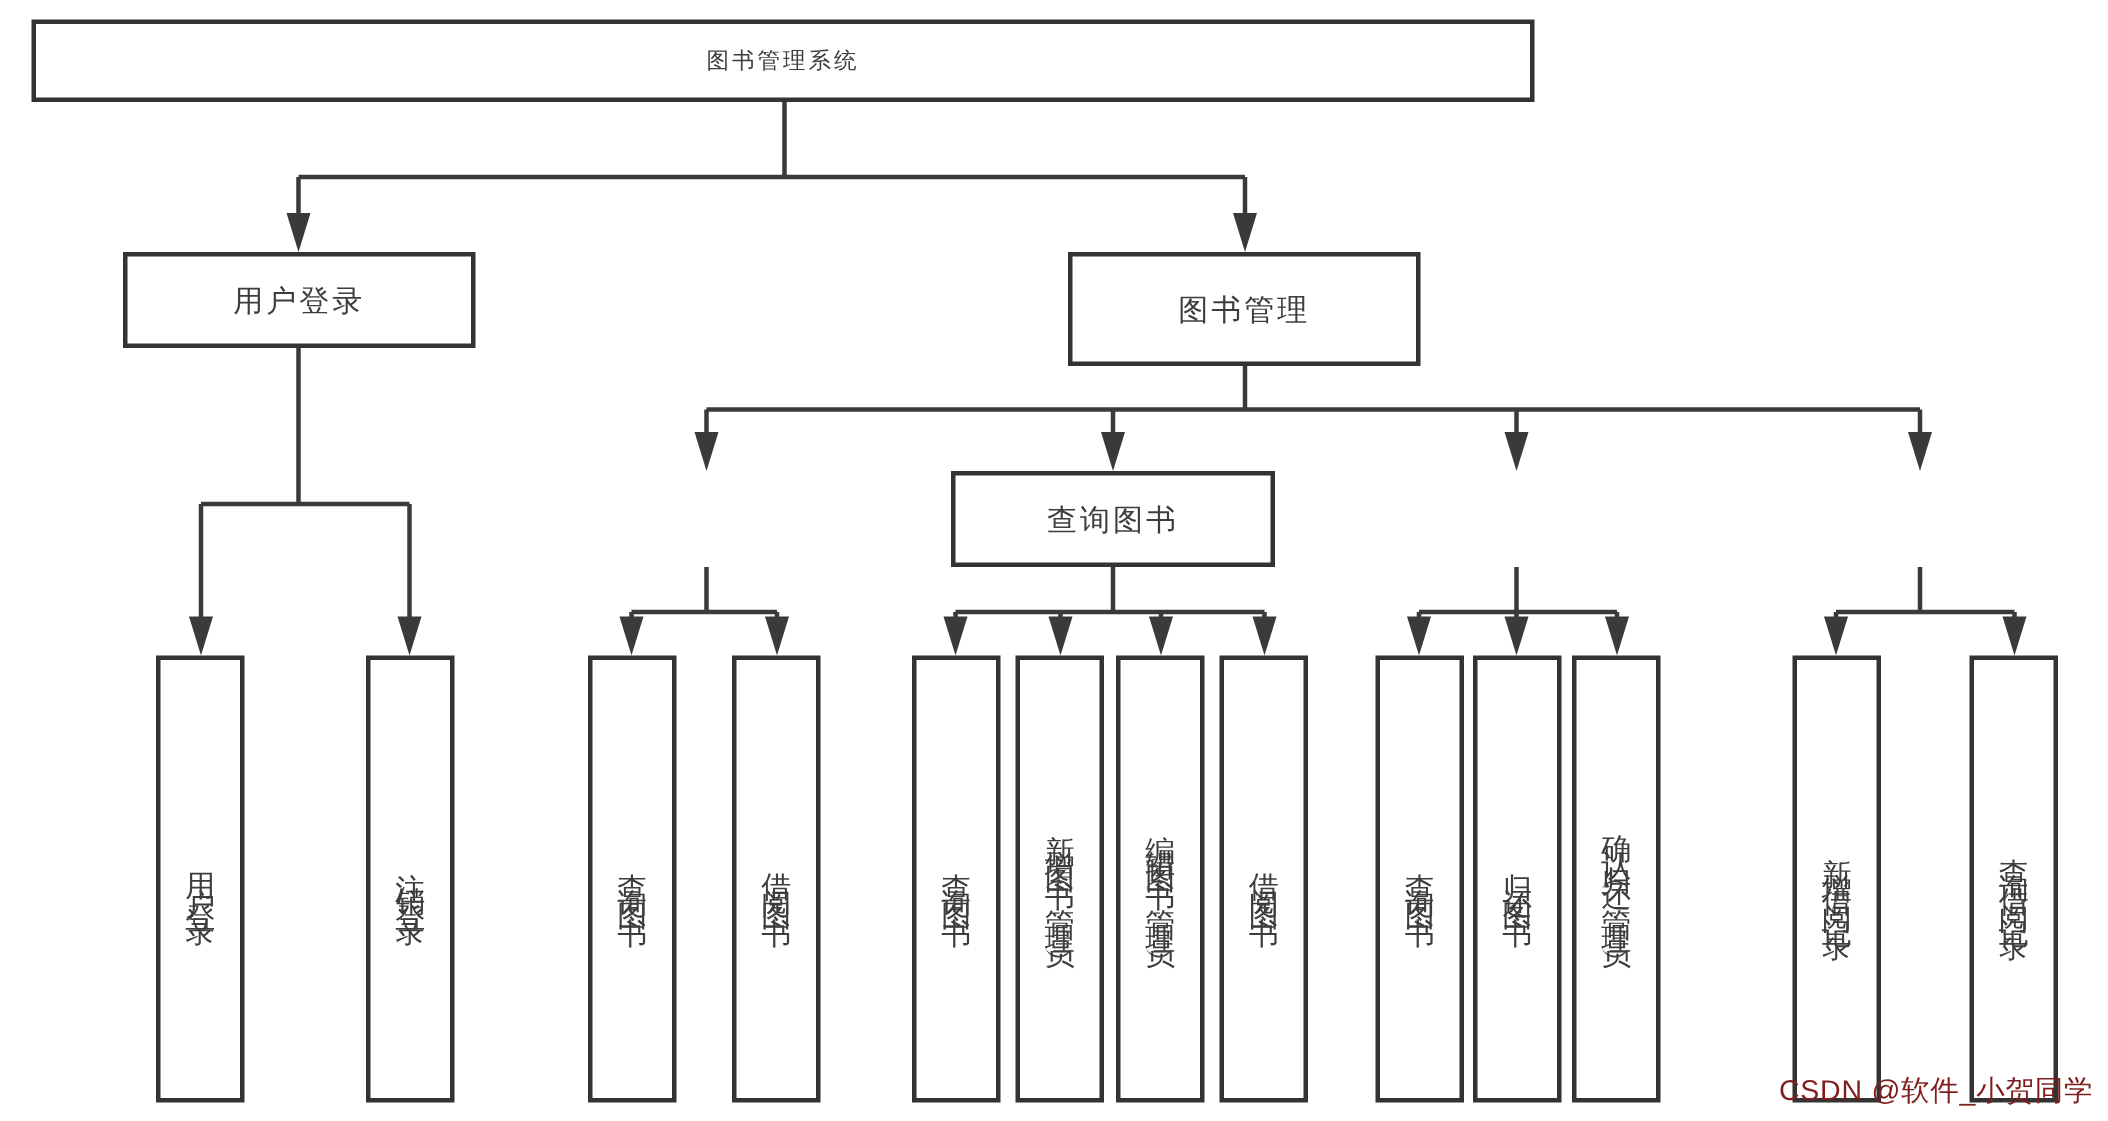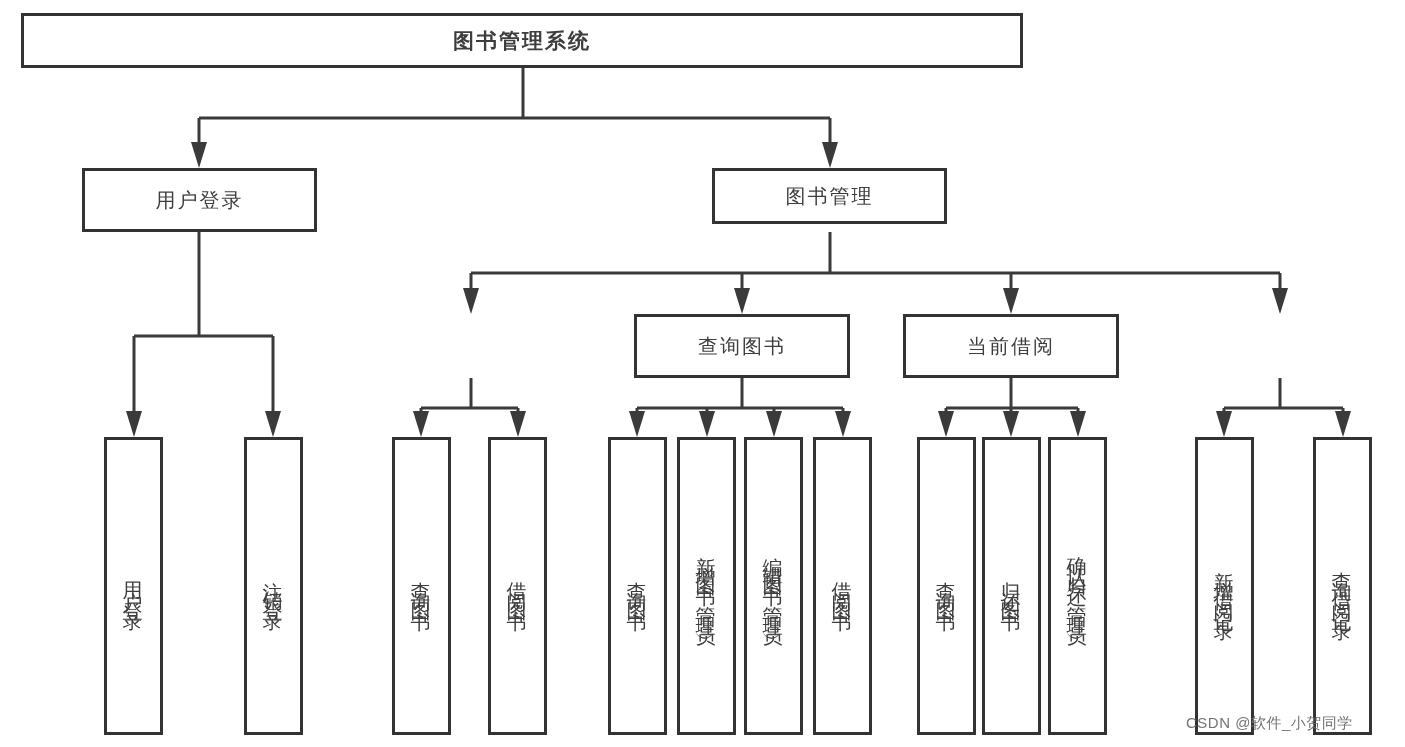--- a/index.html
+++ b/index.html
@@ -6,27 +6,27 @@
   .canvas{
     position:relative;width:1405px;height:747px;background:#ffffff;overflow:hidden;
     font-family:"Liberation Sans","DejaVu Sans",sans-serif;
   }
   .connectors{position:absolute;left:0;top:0;width:1405px;height:747px;}
   .box{
     position:absolute;box-sizing:border-box;border:3px solid #333333;background:#ffffff;
     display:flex;align-items:center;justify-content:center;color:#3d3d3d;
   }
   .h{font-size:20px;letter-spacing:2px;white-space:nowrap;}
-  .root{font-size:21px;font-weight:bold;}
+  .root{font-size:15px;}
   .v{
     writing-mode:vertical-rl;font-size:20px;letter-spacing:10px;
   }
   .v span{display:block;}
   .watermark{
-    position:absolute;left:1186px;top:714px;width:212px;font-size:15px;color:#737373;
+    position:absolute;left:1186px;top:714px;width:212px;font-size:19px;color:#7f1d1d;
     letter-spacing:0.5px;white-space:nowrap;
   }
 </style>
 </head>
 <body>
 
 <div class="canvas">
 
   <svg class="connectors" viewBox="0 0 1405 747" xmlns="http://www.w3.org/2000/svg">
 
@@ -65,29 +65,26 @@
     <polygon points="1335,411 1351,411 1343,437" fill="#3a3a3a"></polygon>
   </svg>
 
   <div class="box h root" style="left:21px;top:13px;width:1002px;height:55px">
     <span>图书管理系统</span>
   </div>
 
   <div class="box h" style="left:82px;top:168px;width:235px;height:64px">
     <span>用户登录</span>
   </div>
-  <div class="box h" style="left:712px;top:168px;width:235px;height:56px">
+  <div class="box h" style="left:712px;top:168px;width:235px;height:76px">
     <span>图书管理</span>
   </div>
 
   <div class="box h" style="left:634px;top:314px;width:216px;height:64px">
     <span>查询图书</span>
-  </div>
-  <div class="box h" style="left:903px;top:314px;width:216px;height:64px">
-    <span>当前借阅</span>
   </div>
 
   <div class="box v" style="left:104px;top:437px;width:59px;height:298px">
     <span>用户登录</span>
   </div>
   <div class="box v" style="left:244px;top:437px;width:59px;height:298px">
     <span>注销登录</span>
   </div>
 
   <div class="box v" style="left:392px;top:437px;width:59px;height:298px">

